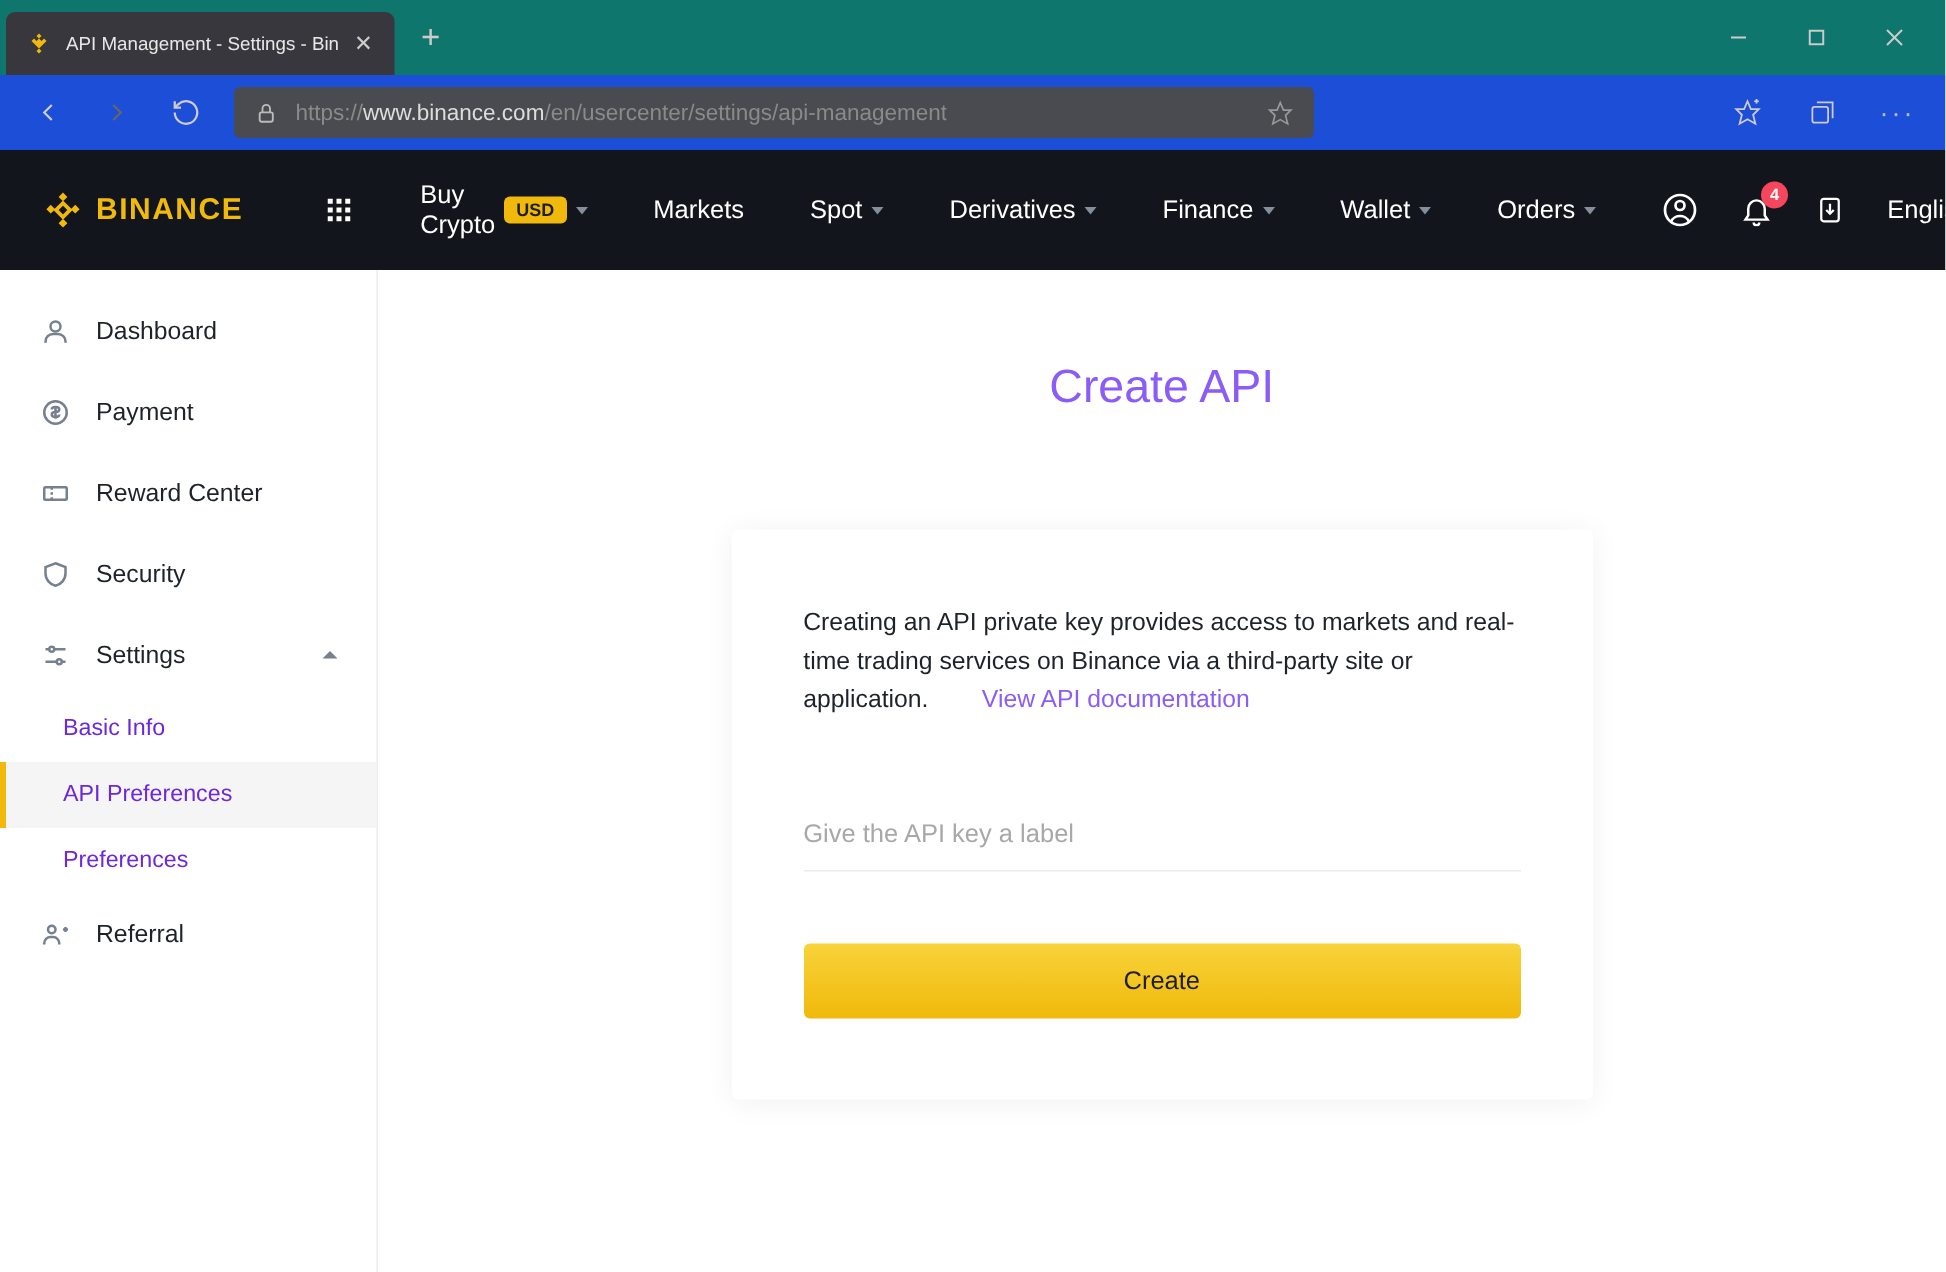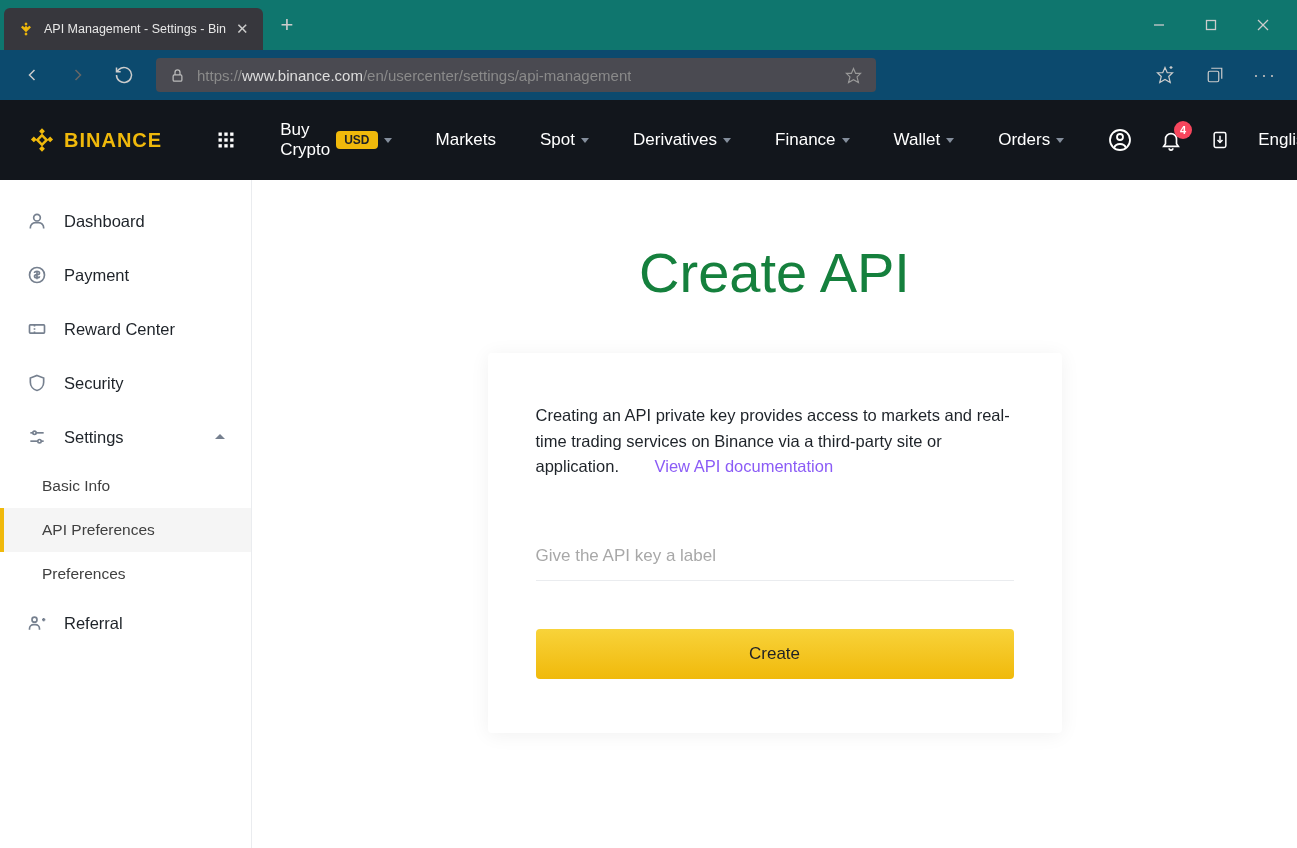--- a/index.html
+++ b/index.html
@@ -8,21 +8,21 @@
 
 .titlebar { height: 50px; background: #0f766e; display: flex; align-items: center; }
 .tab { height: 42px; margin-top: 8px; background: #37373d; border-radius: 6px 6px 0 0; display: flex; align-items: center; padding: 0 14px; gap: 10px; max-width: 280px; margin-left: 4px; }
 .tab-favicon { width: 16px; height: 16px; }
 .tab-title { color: #e8e8e8; font-size: 12.5px; white-space: nowrap; overflow: hidden; text-overflow: ellipsis; flex: 1; }
 .tab-close { color: #ccc; font-size: 15px; cursor: pointer; }
 .newtab { color: #ccc; font-size: 22px; margin-left: 18px; cursor: pointer; }
 .win-controls { margin-left: auto; display: flex; gap: 8px; padding-right: 12px; }
 .win-btn { width: 44px; height: 32px; display: flex; align-items: center; justify-content: center; color: #ccc; cursor: pointer; }
 
-.addrbar { height: 50px; background: #0c4a6e; display: flex; align-items: center; padding: 0 18px; gap: 18px; }
+.addrbar { height: 50px; background: #1d4ed8; display: flex; align-items: center; padding: 0 18px; gap: 18px; }
 .nav-icon { color: #bbb; cursor: pointer; display: flex; align-items: center; justify-content: center; width: 28px; height: 28px; }
 .nav-icon.dim { color: #666; }
 .url-box { flex: 1; height: 34px; background: #4a4a51; border-radius: 4px; display: flex; align-items: center; padding: 0 14px; gap: 12px; max-width: 720px; }
 .url-text { color: #ddd; font-size: 15px; white-space: nowrap; overflow: hidden; }
 .url-text .dim { color: #8a8a8a; }
 .url-star { margin-left: auto; color: #999; }
 .addr-right { display: flex; gap: 22px; align-items: center; margin-left: auto; color:#ccc; }
 
 
 .site-nav { height: 80px; background: #12161c; display: flex; align-items: center; padding: 0 28px; gap: 44px; }
@@ -35,25 +35,25 @@
 .nav-right { margin-left: auto; display: flex; align-items: center; gap: 28px; }
 .nav-ico { color: #fff; cursor: pointer; position: relative; }
 .badge { position: absolute; top: -8px; right: -10px; background: #f6465d; color: #fff; font-size: 11px; width: 18px; height: 18px; border-radius: 50%; display: flex; align-items: center; justify-content: center; font-weight:600; }
 
 
 .body { display: flex; height: calc(848px - 50px - 50px - 80px); }
 .sidebar { width: 252px; border-right: 1px solid #eaecef; padding-top: 14px; }
 .sb-item { display: flex; align-items: center; gap: 16px; padding: 17px 26px; color: #1e2329; font-size: 16.5px; cursor: pointer; position: relative; }
 .sb-item .ico { color: #76808f; width: 22px; display:flex; align-items:center; justify-content:center; }
 .sb-item .chev { margin-left: auto; }
-.sb-sub { padding: 13px 26px 13px 42px; font-size: 15.5px; color: #404040; cursor: pointer; }
+.sb-sub { padding: 13px 26px 13px 42px; font-size: 15.5px; color: #6d28d9; cursor: pointer; }
 .sb-sub.active { background: #f5f5f5; border-left: 4px solid #f0b90b; padding-left: 38px; }
 
 .main { flex: 1; display: flex; flex-direction: column; align-items: center; padding-top: 60px; }
-.page-title { font-size: 56px; font-weight: 500; color: #15803d; margin-bottom: 48px; }
+.page-title { font-size: 31px; font-weight: 500; color: #8b5cf6; margin-bottom: 77px; }
 .card { width: 574px; background: #fff; border-radius: 4px; box-shadow: 0 2px 20px rgba(0,0,0,0.06); padding: 50px 48px 54px; }
 .card-desc { color: #1e2329; font-size: 16.5px; line-height: 1.55; margin-bottom: 56px; }
 .doc-link { color: #8b5cf6; cursor: pointer; margin-left: 31px; }
 .api-input { width: 100%; border: none; border-bottom: 1px solid #eaecef; font-size: 17px; padding: 10px 0 14px; outline: none; color: #1e2329; margin-bottom: 48px; }
 .api-input::placeholder { color: #a8a8a8; }
 .create-btn { width: 100%; height: 50px; background: linear-gradient(180deg, #f8d33a 0%, #f0b90b 100%); border: none; border-radius: 4px; font-size: 17px; font-weight: 500; color: #1e2026; cursor: pointer; }
 
 svg { display: block; }
 </style>
 </head>

